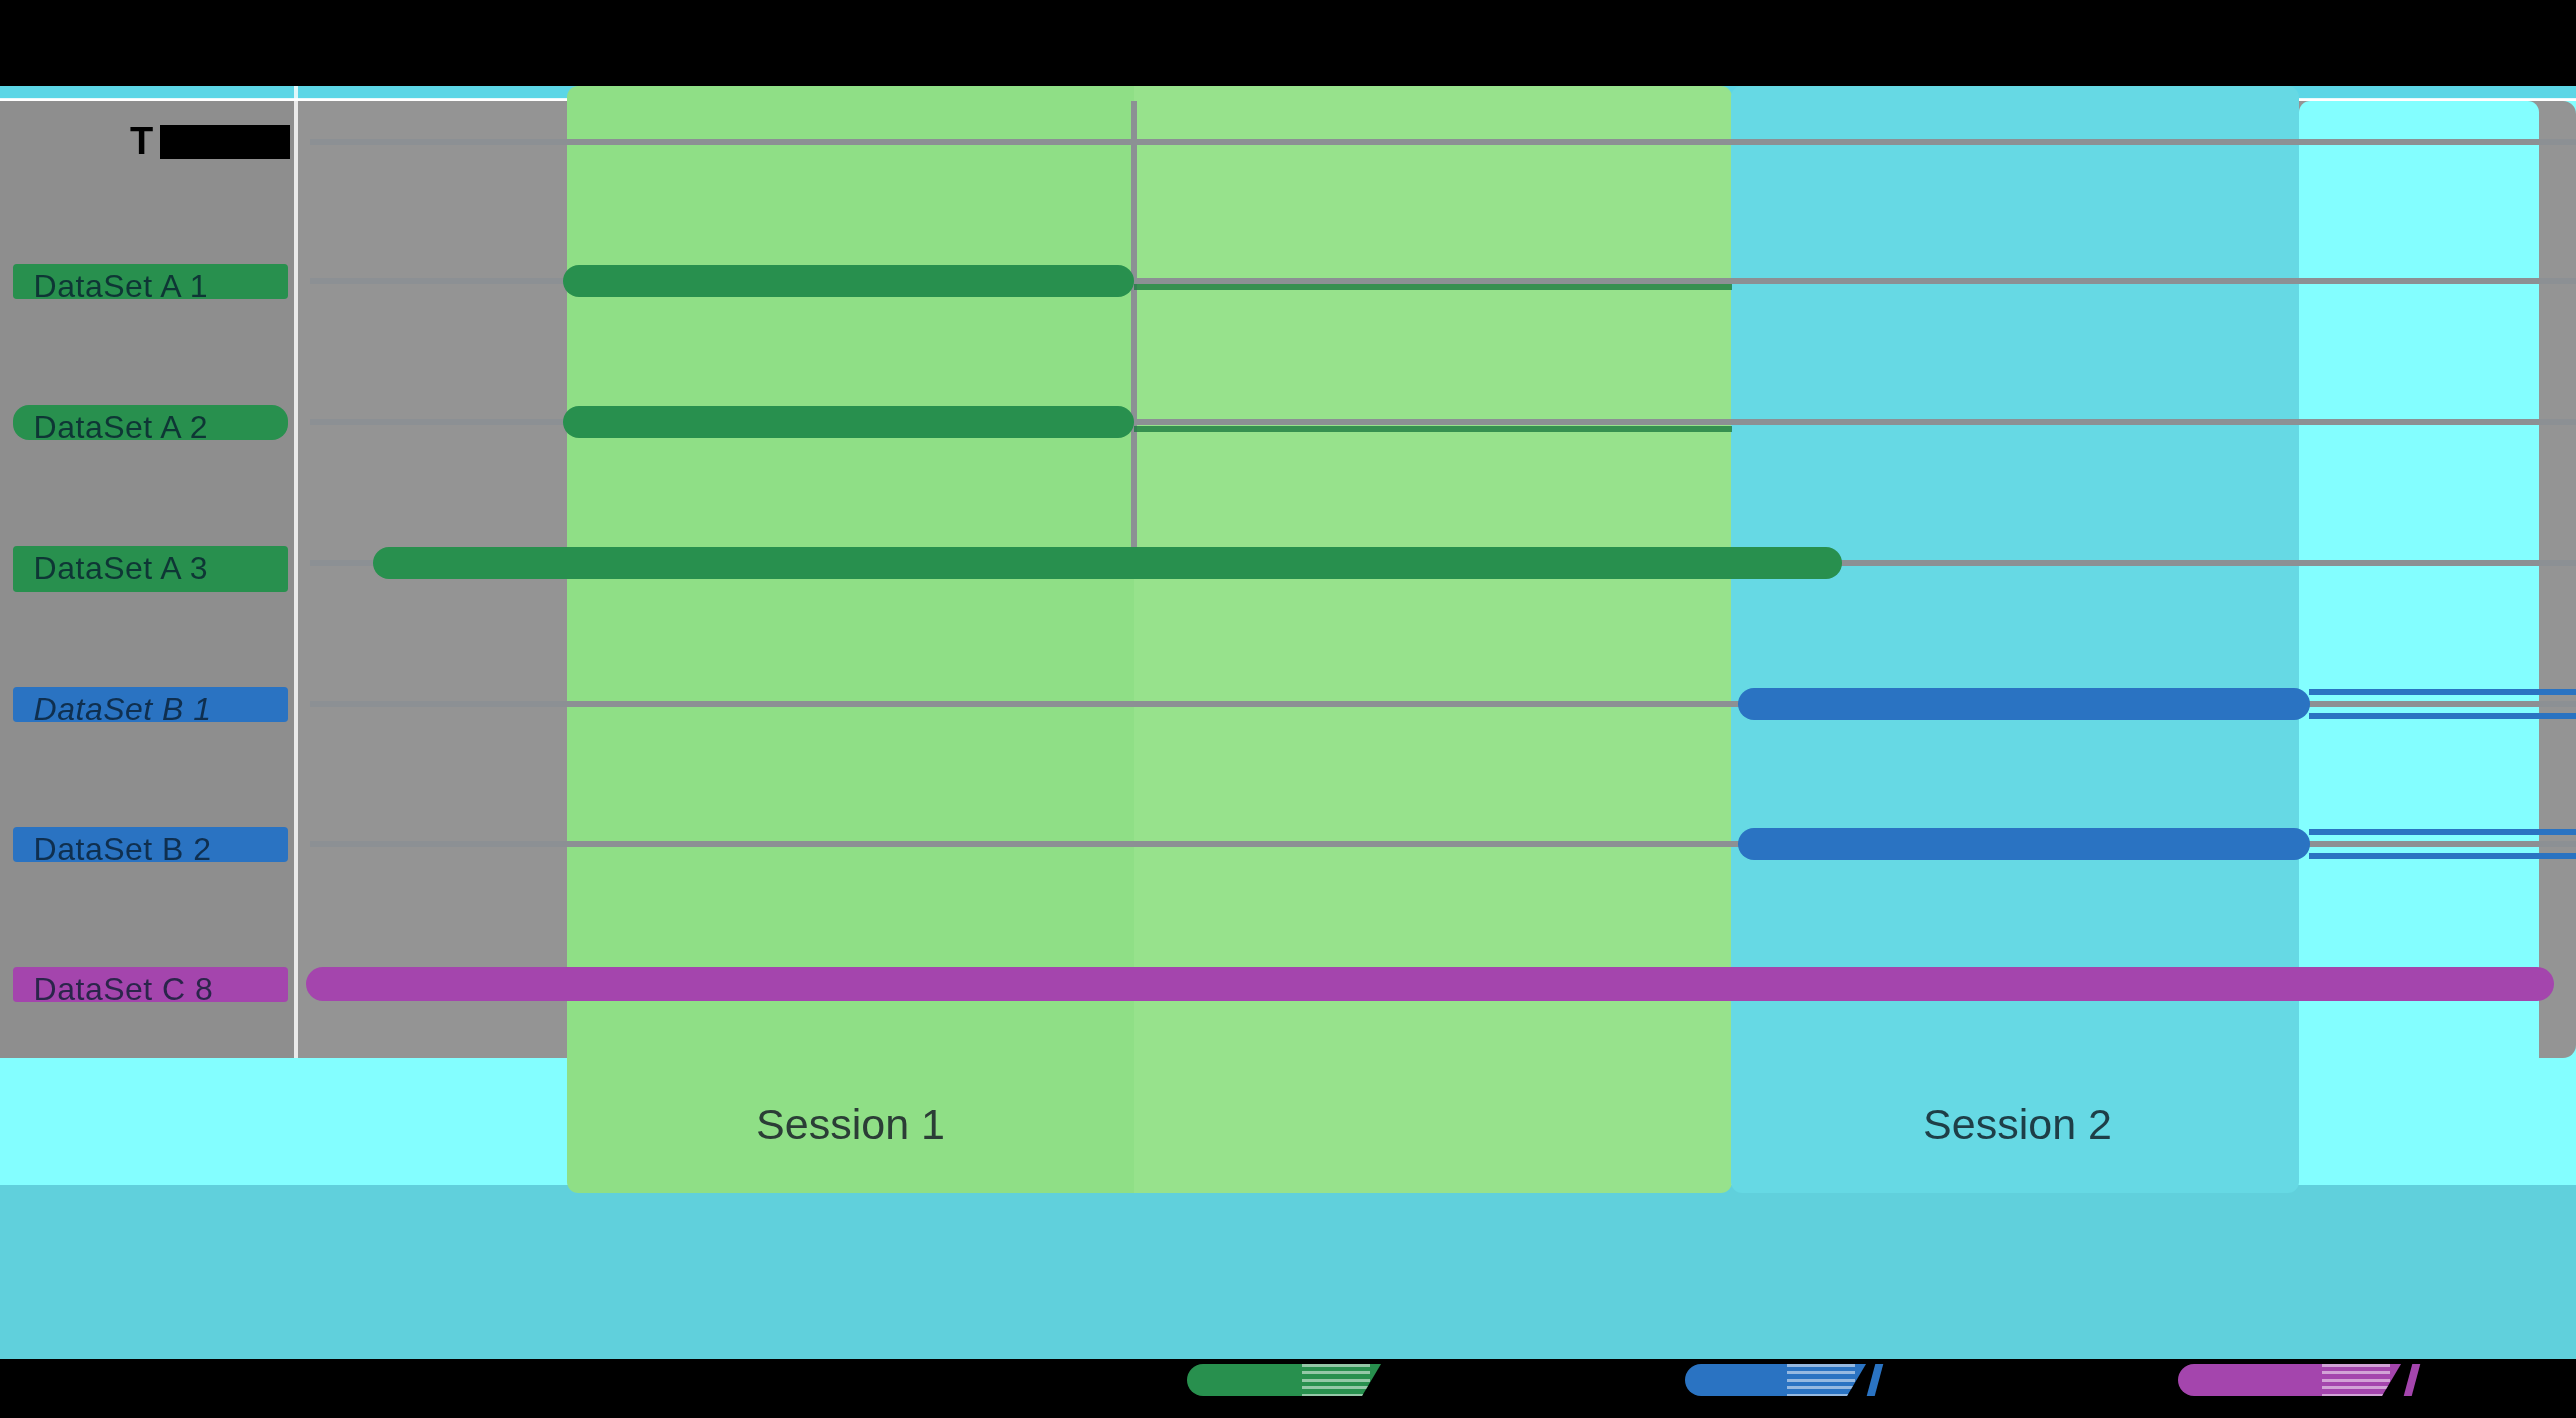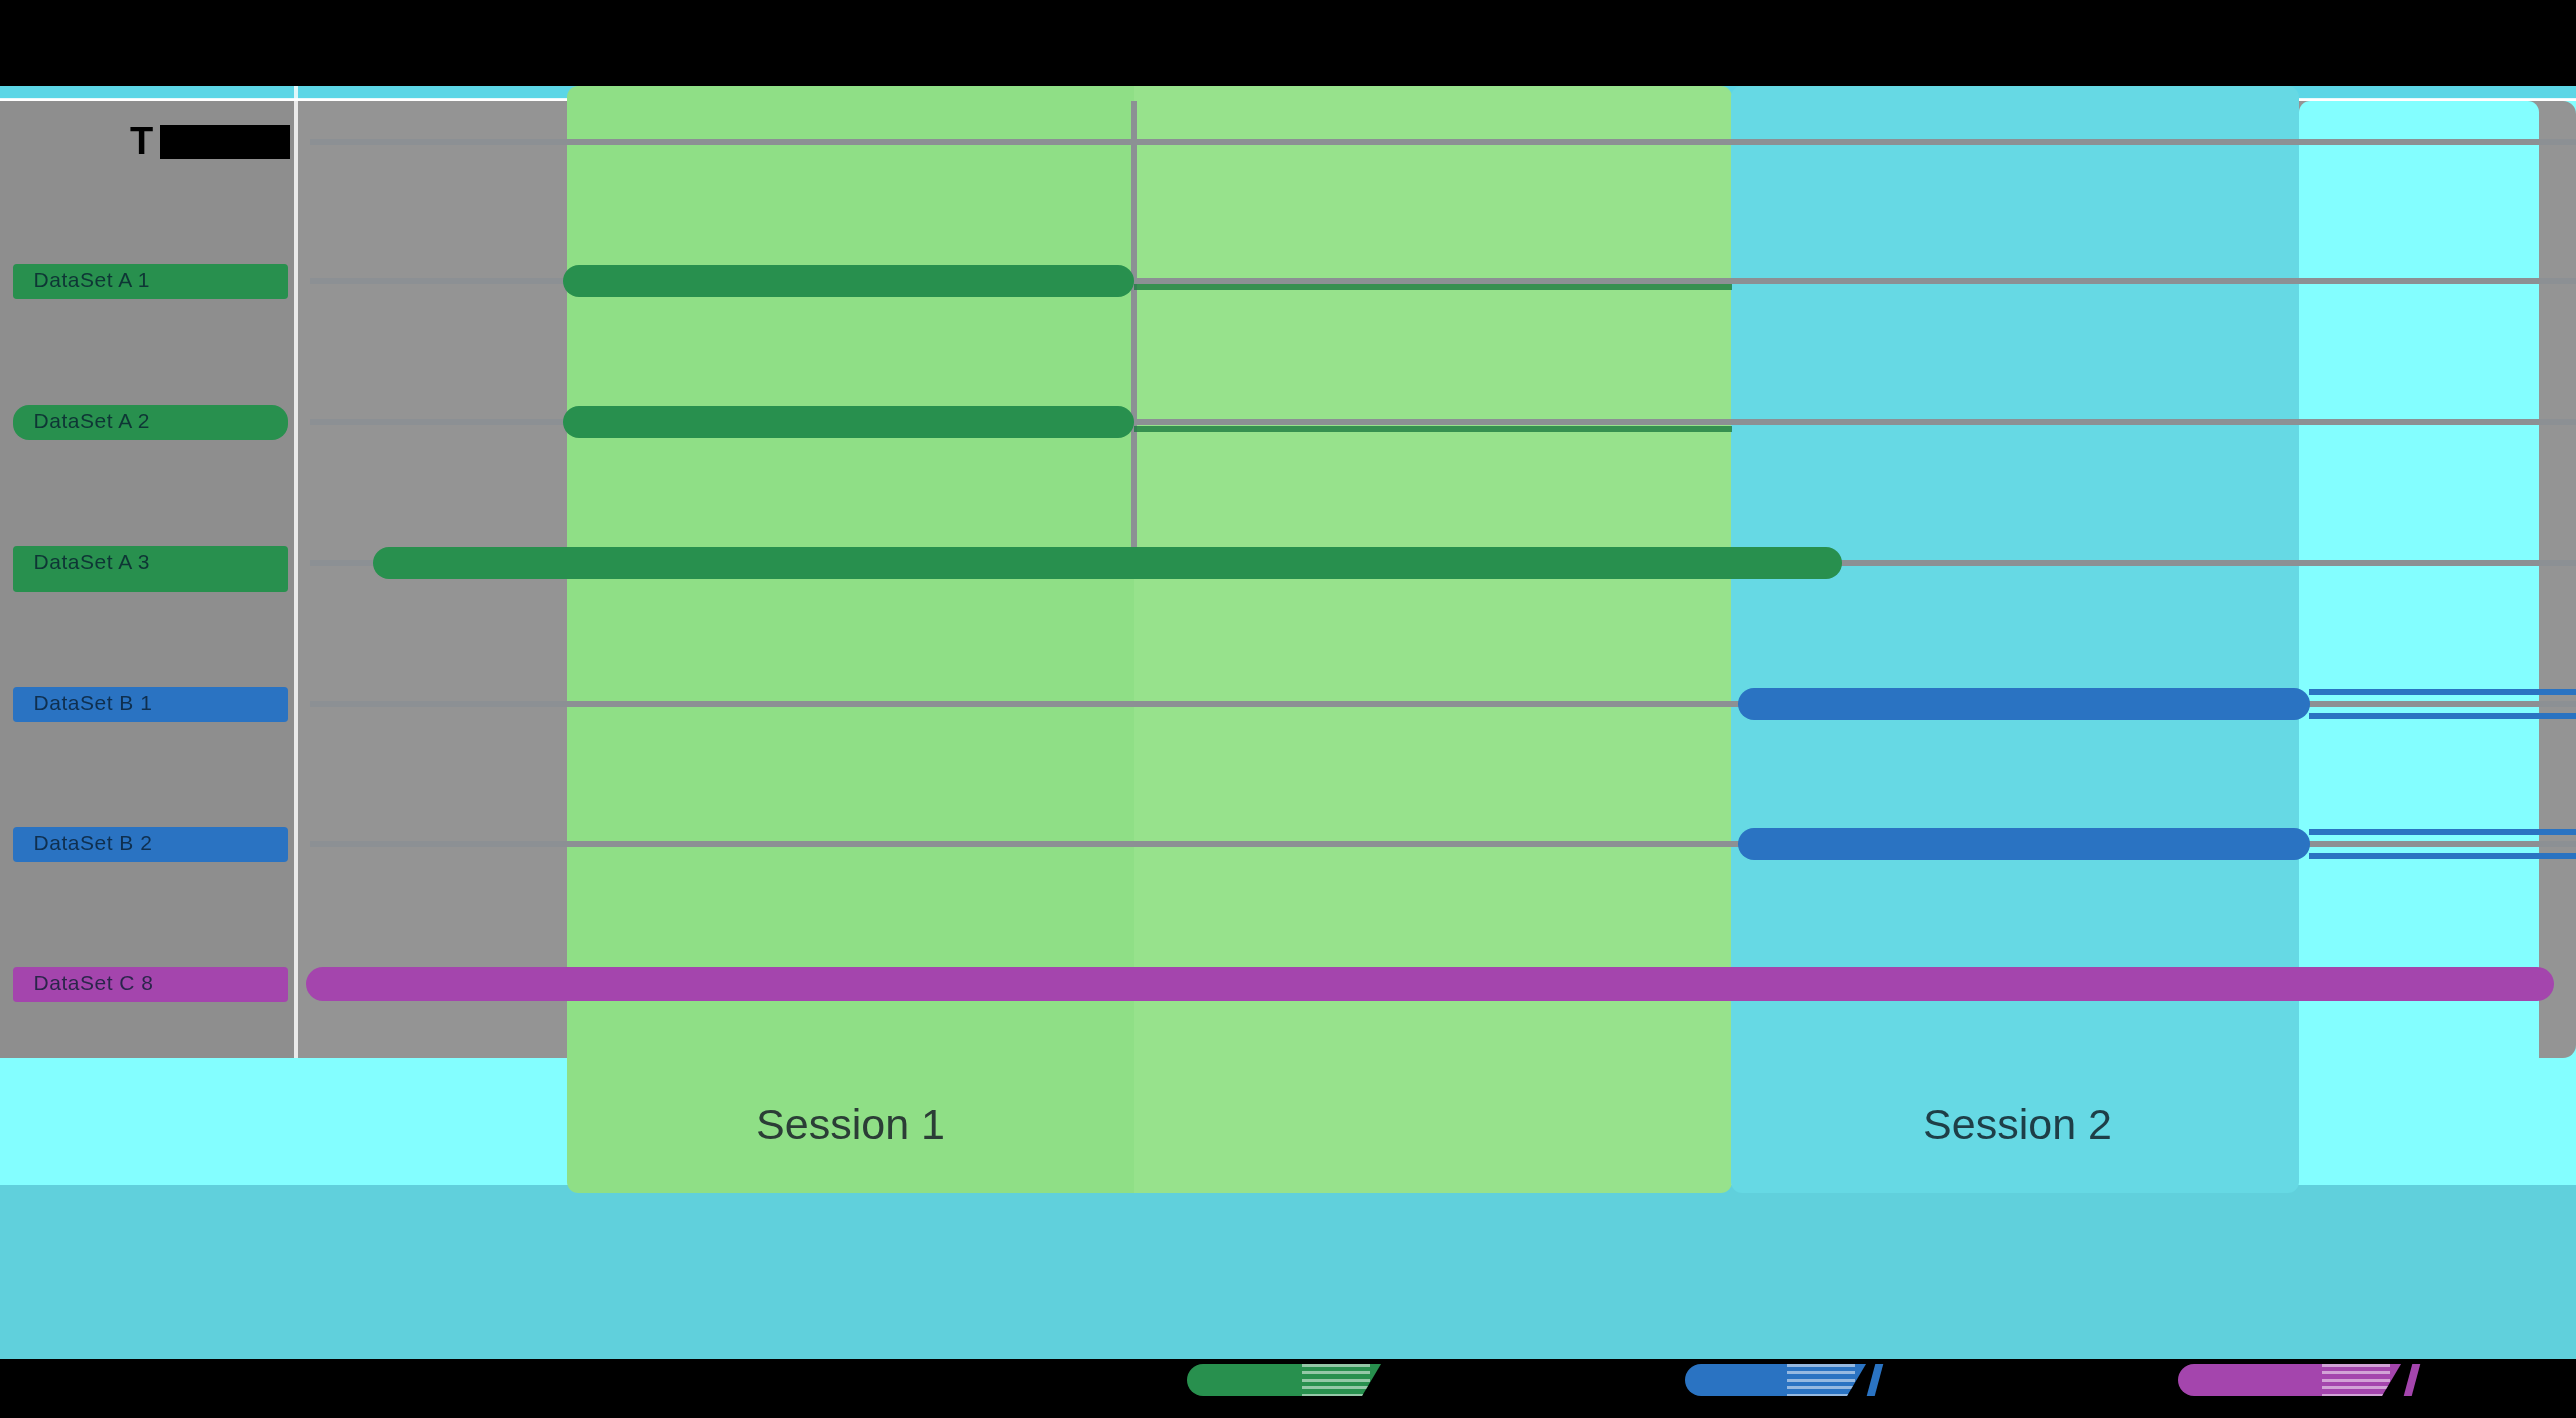--- a/index.html
+++ b/index.html
@@ -1,20 +1,20 @@
 <!DOCTYPE html>
 <html style="font-size:15px"><head>
 <meta charset="utf-8">
 <style>
   html,body{margin:0;padding:0;background:#ffffff;}
   #canvas{position:relative;width:2576px;height:1419px;overflow:hidden;
           font-family:"Liberation Sans","DejaVu Sans",sans-serif;background:#ffffff;}
   .abs{position:absolute;}
   .frame{background:#000000;}
-  .row-label-text{position:absolute;left:20.6px;top:3.8px;font-size:21px;letter-spacing:0.5px;
+  .row-label-text{position:absolute;left:20.6px;top:3.8px;font-size:32px;letter-spacing:0.5px;
                   color:rgba(8,28,46,0.78);white-space:nowrap;}
   .session-label{position:absolute;top:1100px;width:375px;text-align:center;
                  font-size:43px;color:#27403d;}
   .bar{position:absolute;border-radius:17px;}
   .legend-pill{position:absolute;top:1364px;height:32px;border-radius:16px 0 0 16px;
                clip-path:polygon(0 0,100% 0,calc(100% - 19px) 100%,0 100%);}
   .pill-stripes{position:absolute;top:0;bottom:0;right:11.3px;width:68px;
                 background:repeating-linear-gradient(180deg,rgba(255,255,255,.5) 0 2.8px,rgba(0,0,0,0) 2.8px 7.5px);}
   .legend-slash{position:absolute;top:1364px;height:32px;width:7.5px;transform:skewX(-15deg);}
   .hdr-t{position:absolute;left:130px;top:120px;font-size:38px;font-weight:600;color:#000;}
@@ -59,21 +59,21 @@
       <div class="abs" style="left: 13px; top: 405px; width: 275px; height: 35px; background: rgb(40, 144, 78); border-radius: 16px;">
         <div class="row-label-text">DataSet A 2</div>
       </div>
       <div class="abs bar" style="left: 373px; top: 547px; width: 1469px; height: 32px; background: rgb(40, 144, 78);"></div>
       <div class="abs" style="left: 13px; top: 546px; width: 275px; height: 46px; background: rgb(40, 144, 78); border-radius: 3.8px;">
         <div class="row-label-text">DataSet A 3</div>
       </div>
       <div class="abs" style="left: 2309px; top: 689px; width: 267px; height: 5.6px; background: rgb(42, 115, 194);"></div>
       <div class="abs" style="left: 2309px; top: 713px; width: 267px; height: 5.6px; background: rgb(42, 115, 194);"></div>
       <div class="abs bar" style="left: 1738px; top: 688px; width: 572px; height: 32px; background: rgb(42, 115, 194);"></div>
-      <div class="abs" style="left: 13px; top: 687px; width: 275px; height: 35px; background: rgb(42, 115, 194); border-radius: 3.8px;">
+      <div class="abs" style="left: 13px; top: 687px; width: 275px; height: 35px; background: rgb(42, 115, 194); border-radius: 3.8px; font-style: italic;">
         <div class="row-label-text">DataSet B 1</div>
       </div>
       <div class="abs" style="left: 2309px; top: 829px; width: 267px; height: 5.6px; background: rgb(42, 115, 194);"></div>
       <div class="abs" style="left: 2309px; top: 853px; width: 267px; height: 5.6px; background: rgb(42, 115, 194);"></div>
       <div class="abs bar" style="left: 1738px; top: 828px; width: 572px; height: 32px; background: rgb(42, 115, 194);"></div>
       <div class="abs" style="left: 13px; top: 827px; width: 275px; height: 35px; background: rgb(42, 115, 194); border-radius: 4px;">
         <div class="row-label-text">DataSet B 2</div>
       </div>
       <div class="abs bar" style="left: 306px; top: 967px; width: 2248px; height: 34px; background: rgb(164, 69, 173);"></div>
       <div class="abs" style="left: 13px; top: 967px; width: 275px; height: 35px; background: rgb(164, 69, 173); border-radius: 3.8px;">

